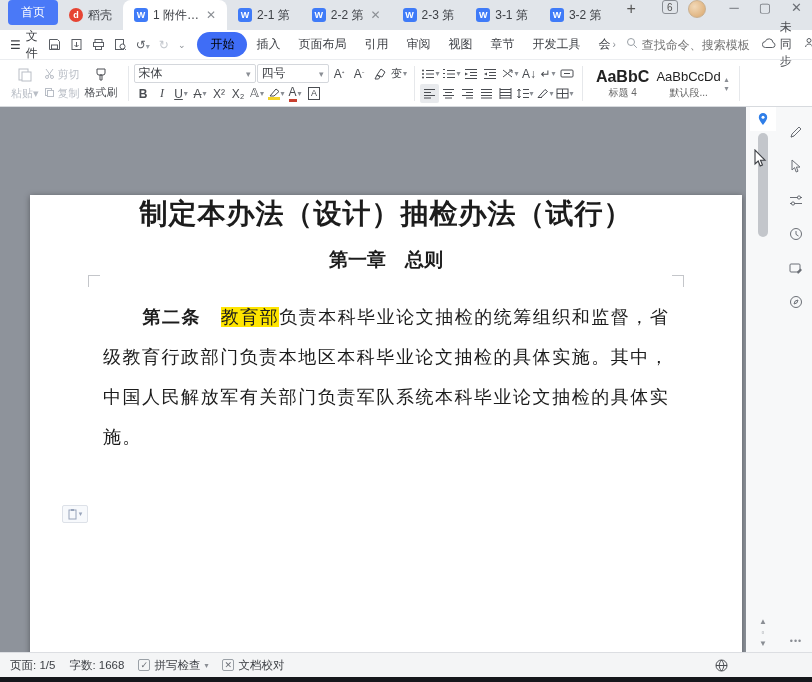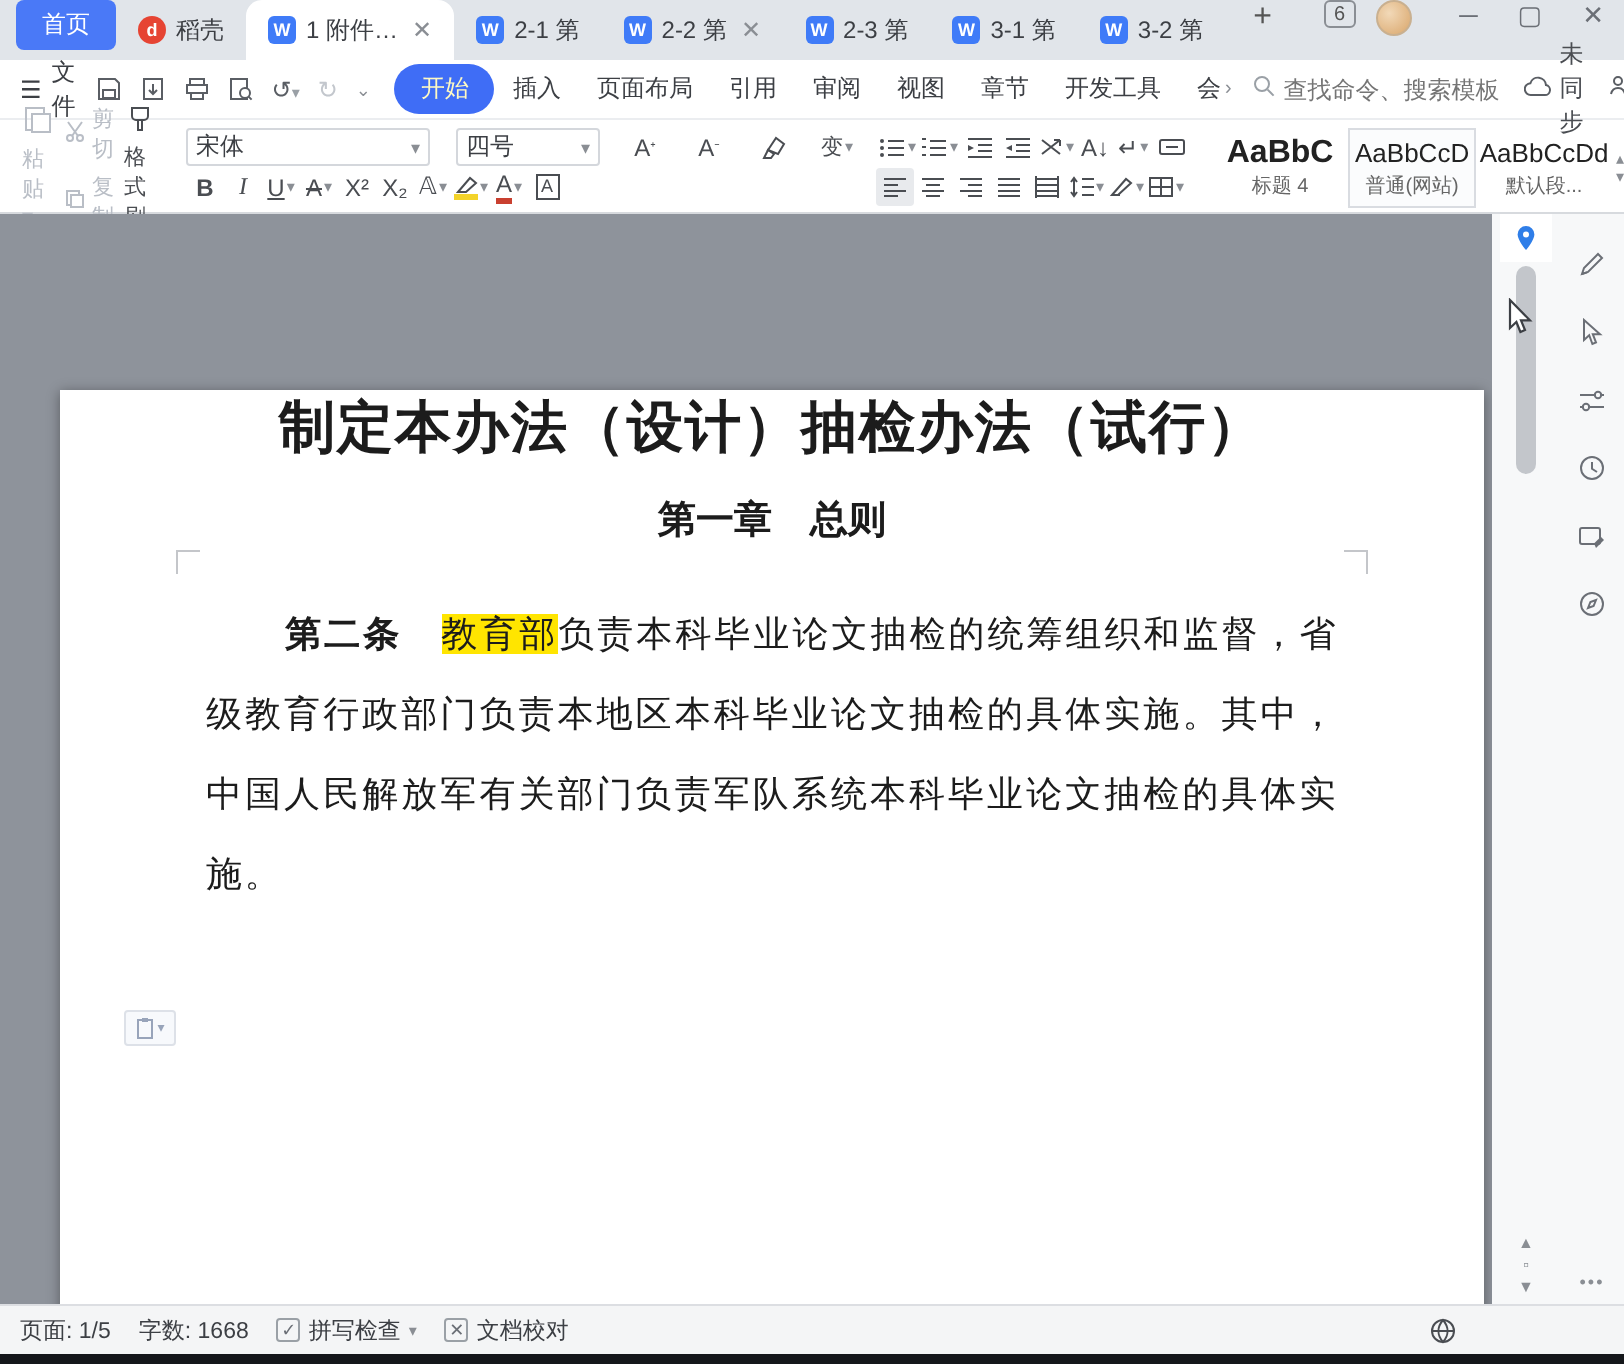--- a/index.html
+++ b/index.html
@@ -19,36 +19,36 @@
   .badge { border:1px solid #8a8e94; border-radius:3px; font-size:10px; color:#555; padding:0 4px; height:14px; line-height:13px; margin-right:10px; }
   .avatar { width:18px; height:18px; border-radius:50%; background:radial-gradient(circle at 35% 35%, #f2d9b8, #d9a66b); border:1px solid #c9b090; margin-right:14px; }
   .winbtn { color:#6b6f76; font-size:13px; padding:0 10px; }
 
   
   .menubar { height:30px; background:#fff; display:flex; align-items:center; padding:0 10px; border-bottom:1px solid #ebedf0; }
   .file-menu { display:flex; align-items:center; gap:5px; color:#3c3f44; margin-right:10px; }
   .qbar { display:flex; align-items:center; gap:9px; color:#5a5e64; margin-right:12px; }
   .qbar svg { display:block; }
   .mtab { padding:4px 9px; color:#3c3f44; white-space:nowrap; }
-  .mtab.active { background:#3f6df6; color:#fef9c3; border-radius:14px; padding:4px 13px; }
+  .mtab.active { background:#3f6df6; color:#000000; border-radius:14px; padding:4px 13px; }
   .msearch { display:flex; align-items:center; gap:4px; margin-left:10px; color:#9aa0a6; }
   .msearch input { border:none; outline:none; width:120px; font-size:12px; color:#666; background:transparent; }
   .mright { margin-left:auto; display:flex; align-items:center; gap:12px; color:#4a4d52; }
   .mright .item { display:flex; align-items:center; gap:4px; }
 
   
   .ribbon { height:47px; background:#fff; border-bottom:1px solid #d7dade; display:flex; align-items:stretch; padding:3px 6px 2px; }
   .vsep { width:1px; background:#e6e8eb; margin:3px 5px; }
   .bigbtn { display:flex; flex-direction:column; align-items:center; justify-content:center; padding:0 5px; color:#4a4d52; font-size:11px; gap:1px; }
   .bigbtn .bi { font-size:15px; line-height:15px; }
   .dis { color:#b9bec6; }
   .smallstack { display:flex; flex-direction:column; justify-content:center; gap:4px; font-size:11px; }
   .smallstack .row { display:flex; align-items:center; gap:3px; }
   .fontcol { display:flex; flex-direction:column; justify-content:space-between; padding:1px 0; }
-  .selrow { display:flex; gap:13px; }
+  .selrow { display:flex; gap:1px; }
   .sel { border:1px solid #d4d7dc; border-radius:2px; height:19px; display:flex; align-items:center; justify-content:space-between; padding:0 4px; font-size:12px; color:#3c3f44; }
   .caret { color:#8a8e94; font-size:9px; }
   .icrow { display:flex; align-items:center; }
   .ic { min-width:19px; height:19px; display:flex; align-items:center; justify-content:center; color:#4a4d52; font-size:12px; padding:0 1px; }
   .ic svg { display:block; }
   .ic .mini { font-size:8px; color:#8a8e94; margin-left:1px; }
   .hl-pen { border-bottom:3px solid #f3d32a; }
   .fc-A { border-bottom:3px solid #c94030; }
   .styles { display:flex; align-items:center; gap:2px; padding:0 3px; }
   .style-item { display:flex; flex-direction:column; align-items:center; justify-content:center; width:64px; height:40px; border:1px solid transparent; }
@@ -399,24 +399,20 @@
         </div>
     </div>
   </div>
   <div class="vsep"></div>
 
   <div class="styles">
     <div class="style-item">
       <div class="style-sample h4">AaBbC</div>
       <div class="style-name">标题 4</div>
     </div>
-    <div class="style-item current">
-      <div class="style-sample">AaBbCcD</div>
-      <div class="style-name">普通(网站)</div>
-    </div>
     <div class="style-item">
       <div class="style-sample">AaBbCcDd</div>
       <div class="style-name">默认段...</div>
     </div>
     <div class="style-arrows">
         <span>▴</span>
         <span>▾</span>
       </div>
   </div>
   <div class="vsep"></div>

